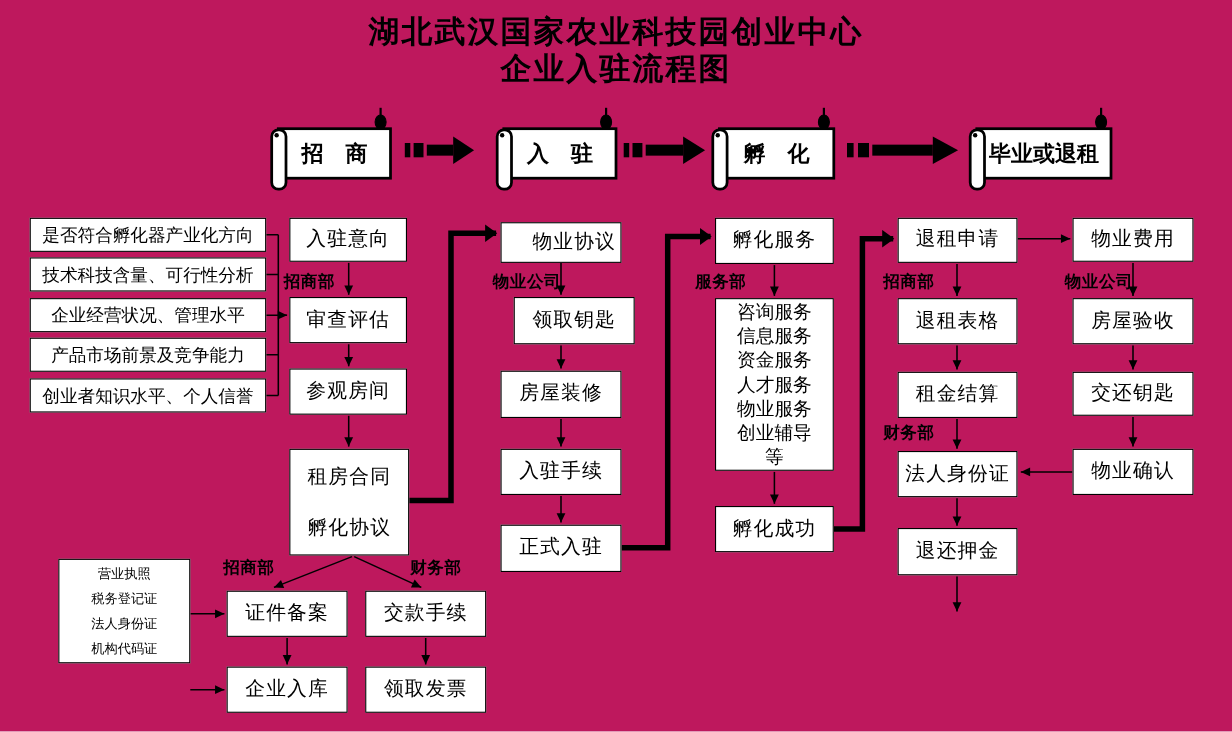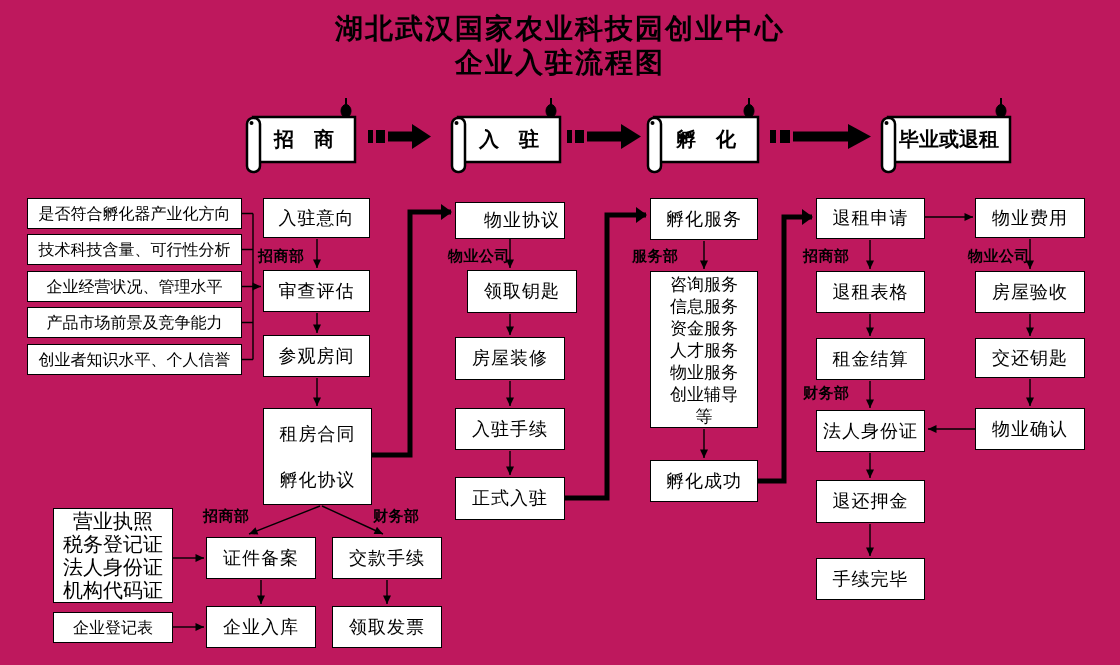--- a/index.html
+++ b/index.html
@@ -4,21 +4,21 @@
 <style>
   html,body{margin:0;padding:0;background:#fff;}
   #canvas{position:relative;width:1120px;height:665px;background:#be185d;overflow:hidden;
           font-family:"DejaVu Serif", serif;color:#000;}
   .title{position:absolute;left:0;width:1120px;text-align:center;font-weight:bold;
          font-size:28px;letter-spacing:2px;font-family:"DejaVu Serif", serif;}
   .box{position:absolute;box-sizing:border-box;border:1.5px solid #000;background:#fff;
        display:flex;align-items:center;justify-content:center;text-align:center;
        font-size:18px;letter-spacing:1px;white-space:pre-line;line-height:1.25;}
   .crit{font-size:16px;letter-spacing:0;}
-  .multi{font-size:20px;letter-spacing:0;line-height:23px;}
+  .multi{font-size:12px;letter-spacing:0;line-height:23px;}
   .services{font-size:17px;letter-spacing:0;line-height:22px;}
   .contract{line-height:46px;}
   .dept{position:absolute;font-weight:bold;font-size:15px;letter-spacing:0.5px;
         font-family:"DejaVu Sans", sans-serif;}
   .banner-label{position:absolute;display:flex;align-items:center;justify-content:center;
         font-weight:bold;font-size:20px;}
   svg{position:absolute;left:0;top:0;}
 </style>
 </head>
 <body>
@@ -144,21 +144,20 @@
   <div class="box" style="left:263px;top:198px;width:107px;height:40px;">入驻意向</div>
   <div class="box" style="left:263px;top:270px;width:107px;height:42px;">审查评估</div>
   <div class="box" style="left:263px;top:335px;width:107px;height:42px;">参观房间</div>
   <div class="box contract" style="left:263px;top:408px;width:109px;height:97px;">租房合同
 孵化协议</div>
 
   <div class="box multi" style="left:53px;top:508px;width:120px;height:95px;">营业执照
 税务登记证
 法人身份证
 机构代码证</div>
-  <div class="box crit" style="left:53px;top:612px;width:120px;height:31px;">企业登记表</div>
   <div class="box" style="left:206px;top:537px;width:110px;height:42px;">证件备案</div>
   <div class="box" style="left:332px;top:537px;width:110px;height:42px;">交款手续</div>
   <div class="box" style="left:206px;top:606px;width:110px;height:42px;">企业入库</div>
   <div class="box" style="left:332px;top:606px;width:110px;height:42px;">领取发票</div>
 
   <div class="box" style="left:455px;top:202px;width:110px;height:37px;padding-left:24px;">物业协议</div>
   <div class="box" style="left:455px;top:270px;width:110px;height:43px;margin-left:12px;">领取钥匙</div>
   <div class="box" style="left:455px;top:337px;width:110px;height:43px;">房屋装修</div>
   <div class="box" style="left:455px;top:408px;width:110px;height:42px;">入驻手续</div>
   <div class="box" style="left:455px;top:477px;width:110px;height:43px;">正式入驻</div>
@@ -171,21 +170,20 @@
 物业服务
 创业辅导
 等</div>
   <div class="box" style="left:650px;top:460px;width:108px;height:42px;">孵化成功</div>
 
   <div class="box" style="left:816px;top:198px;width:109px;height:41px;">退租申请</div>
   <div class="box" style="left:816px;top:271px;width:109px;height:42px;">退租表格</div>
   <div class="box" style="left:816px;top:338px;width:109px;height:42px;">租金结算</div>
   <div class="box" style="left:816px;top:410px;width:109px;height:42px;">法人身份证</div>
   <div class="box" style="left:816px;top:480px;width:109px;height:43px;">退还押金</div>
-  <div class="box" style="left:816px;top:558px;width:109px;height:42px;">手续完毕</div>
 
   <div class="box" style="left:975px;top:198px;width:110px;height:40px;">物业费用</div>
   <div class="box" style="left:975px;top:271px;width:110px;height:42px;">房屋验收</div>
   <div class="box" style="left:975px;top:408px;width:110px;height:42px;">物业确认</div>
   <div class="box" style="left:975px;top:338px;width:110px;height:40px;">交还钥匙</div>
 
   <div class="dept" style="left:258px;top:247px;">招商部</div>
   <div class="dept" style="left:448px;top:247px;">物业公司</div>
   <div class="dept" style="left:632px;top:247px;">服务部</div>
   <div class="dept" style="left:803px;top:247px;">招商部</div>

